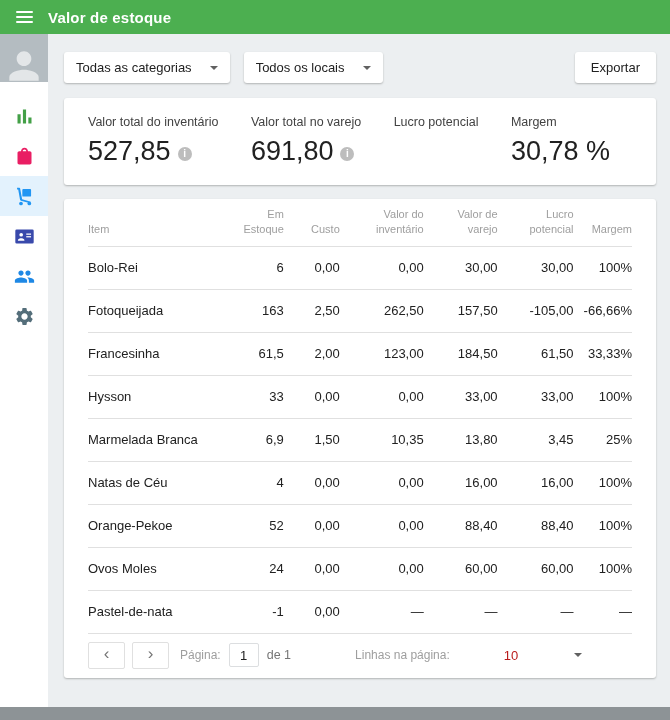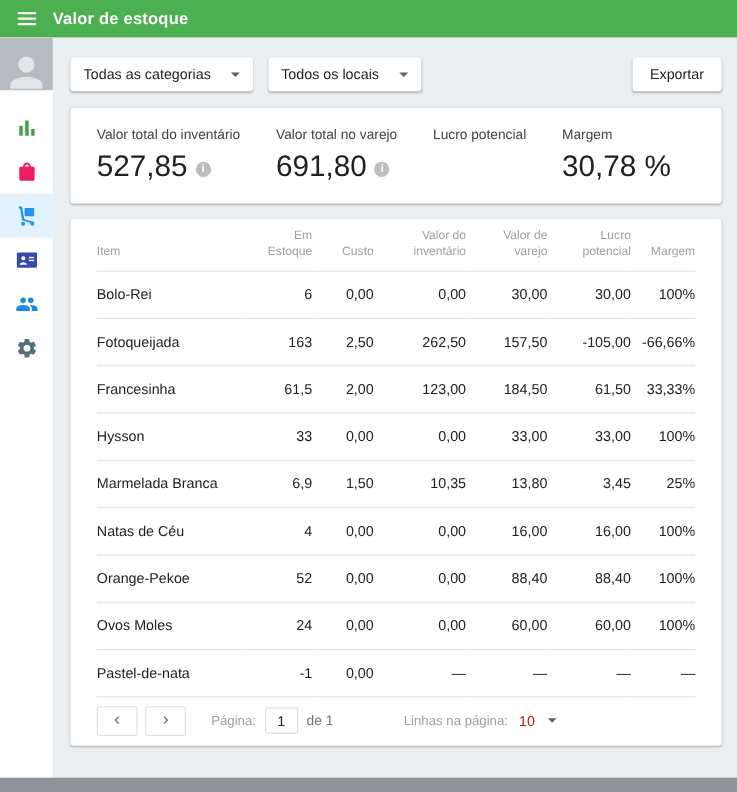--- a/index.html
+++ b/index.html
@@ -59,25 +59,25 @@
        border-bottom:1px solid #e0e0e0; line-height:16px; }
   td:first-child { text-align:left; padding-left:0;margin-top:16px; }
   tbody tr { cursor:pointer; }
   
   .pagination { display:flex; align-items:center; padding:8px 0 9px; }
   .page-btn { width:37px; height:27px; background:#fff; border:1px solid #e0e0e0; border-radius:2px;
               color:#757575; font-size:17px; display:flex; align-items:center; justify-content:center;
               margin-right:7px; cursor:pointer; padding-bottom:2px; }
   .page-btn.prev::before { content:"\2039"; }
   .page-btn.next::before { content:"\203A"; }
-  .pg-label { font-size:12px; color:#9e9e9e; margin-left:16px; }
+  .pg-label { font-size:12px; color:#9e9e9e; margin-left:4px; }
   .page-input { width:30px; height:24px; border:1px solid #dcdee0; border-radius:2px; text-align:center;
                 font-size:13px; color:#212121; margin:0 8px; font-family:"Liberation Sans",sans-serif; }
   .pg-of { font-size:12.5px; color:#757575; }
-  .rows-group { margin-left:64px; display:flex; align-items:center; cursor:pointer; }
+  .rows-group { margin-left:64px; display:flex; align-items:center; cursor:pointer;gap:44px; }
   .rows-value { font-size:13px; color:#b91c1c; margin-left:10px; }
   .rows-group .caret { margin-left:12px; }
   
   .bottom-strip { position:absolute; left:0; right:0; bottom:0; height:13px; background:#8d9396; }
 </style>
 </head>
 <body>
 
 <header class="app-header">
   <div class="hamburger">

